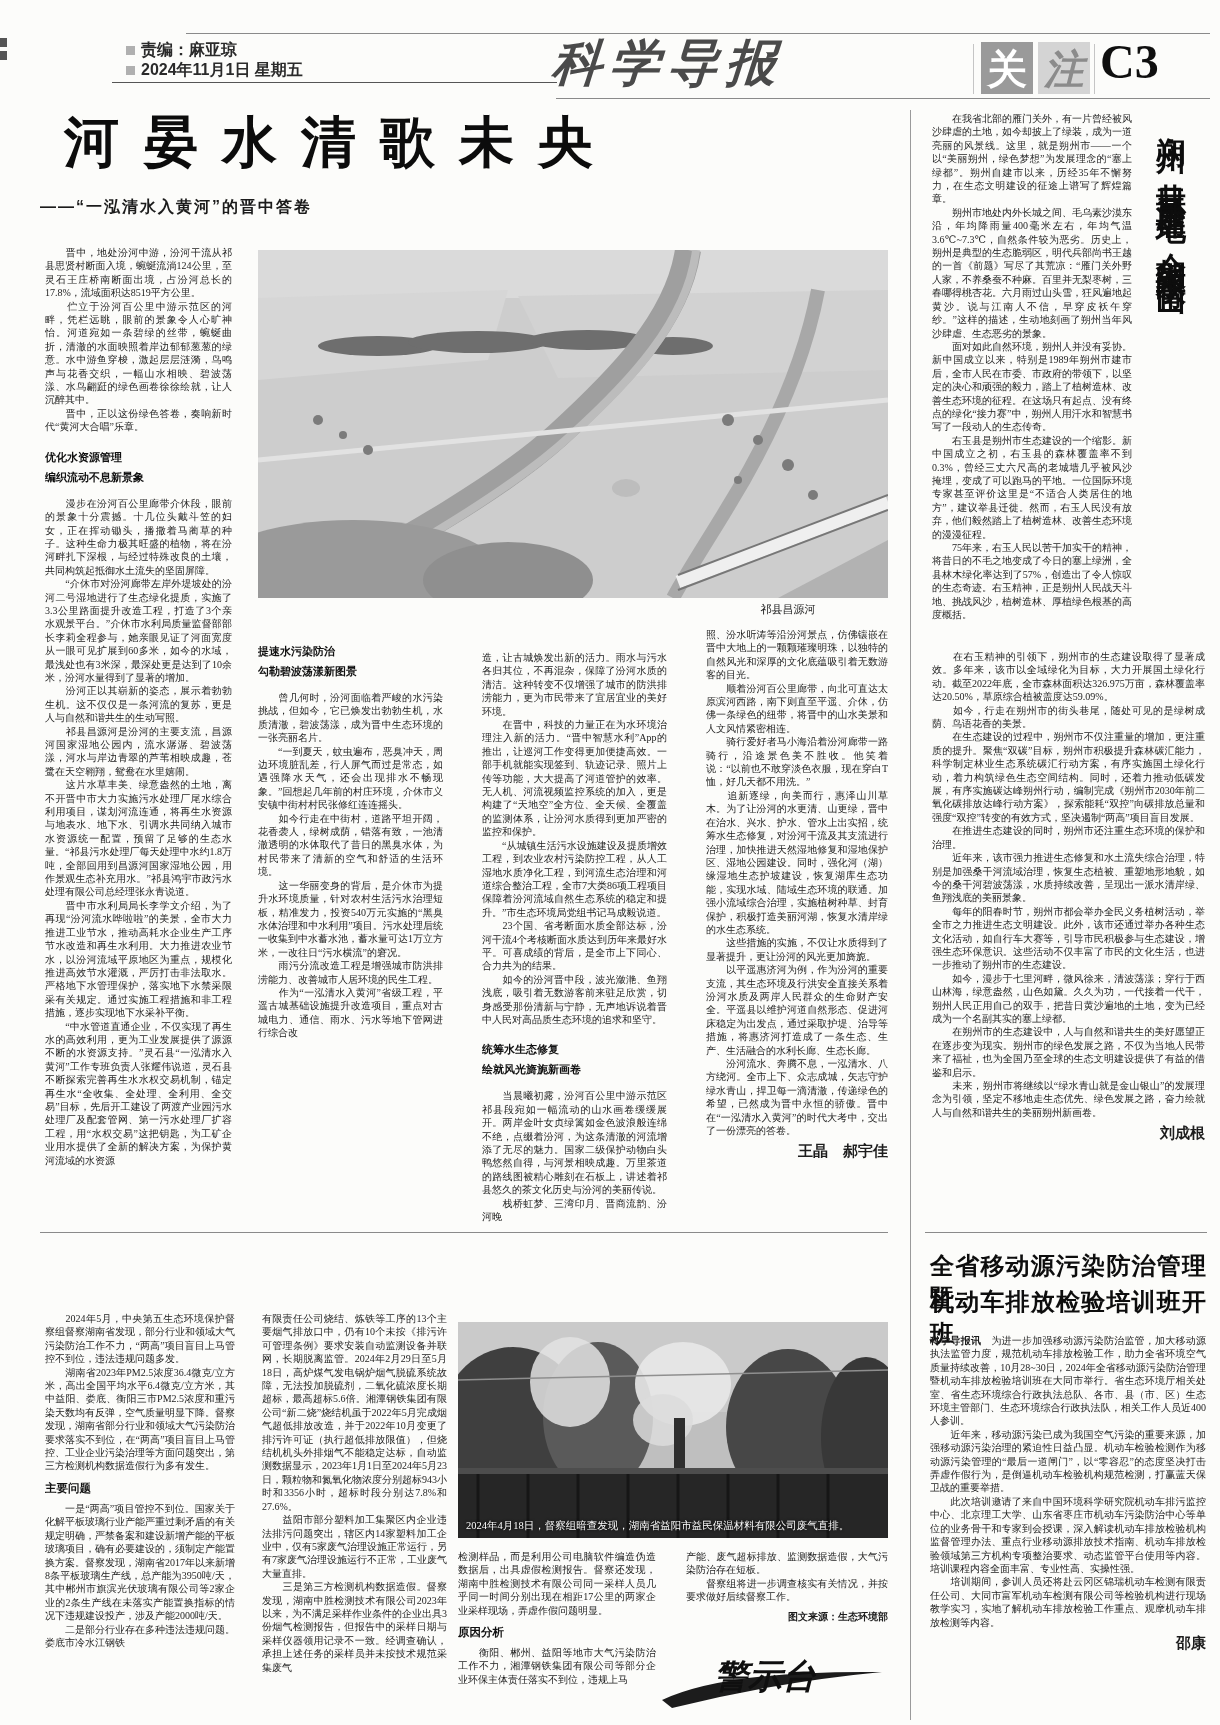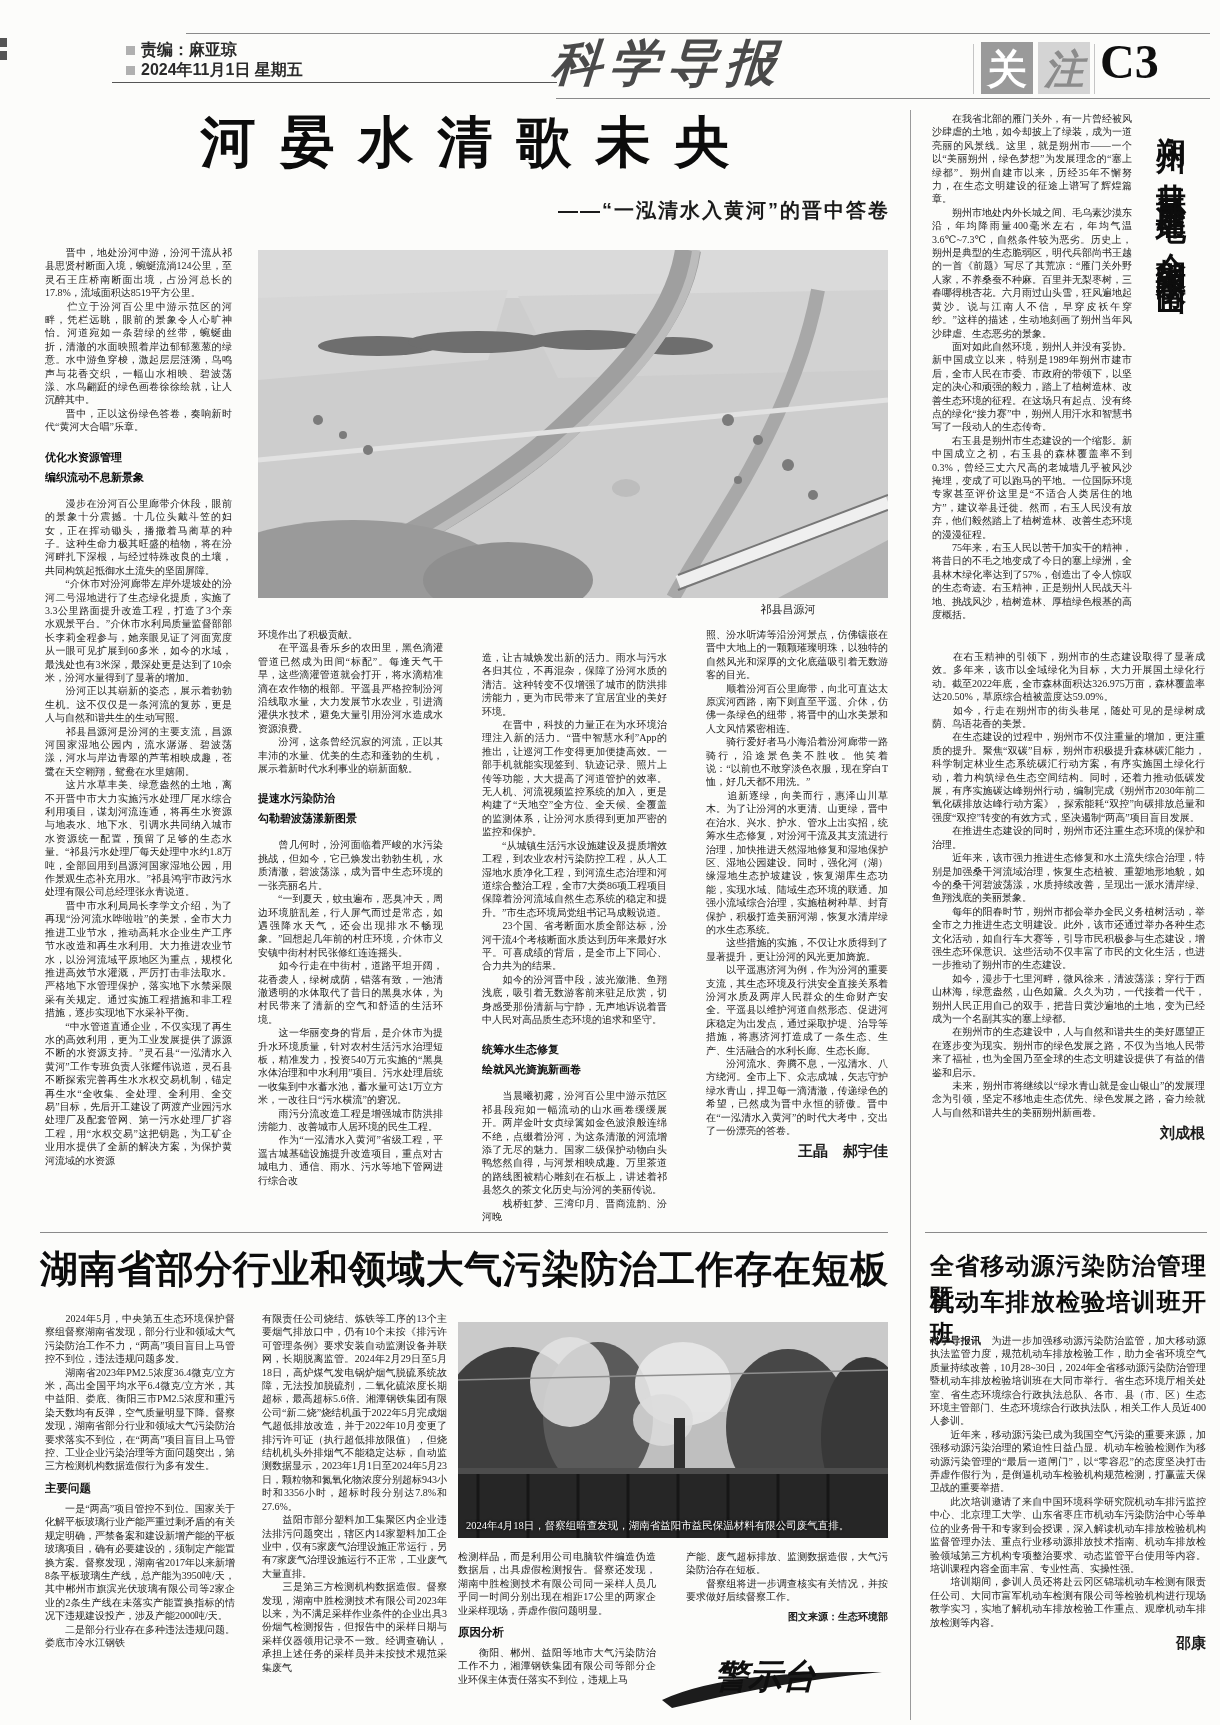--- a/index.html
+++ b/index.html
@@ -12,24 +12,24 @@
             font-family:"Liberation Sans",sans-serif;}
   .masthead{position:absolute;left:552px;top:30px;width:300px;font-size:50px;font-weight:bold;
             font-style:italic;letter-spacing:8px;color:#4a4a4a;font-family:"DejaVu Serif",serif;
             transform:skewX(-4deg);}
   .tile{position:absolute;width:52px;height:52px;top:42px;text-align:center;line-height:54px;
         font-size:40px;font-weight:bold;font-family:"Liberation Sans",sans-serif;}
   .tile1{left:981px;background:#9a9a9a;color:#ffffff;}
   .tile2{left:1038px;background:#d4d4d4;color:#8b8b8b;font-style:italic;font-family:"DejaVu Serif",serif;}
   .pageno{position:absolute;left:1100px;top:34px;font-size:48px;font-weight:bold;color:#0f0f0f;
           font-family:"Liberation Serif",serif;}
-  .main-headline{position:absolute;left:40px;top:106px;width:850px;text-align:center;
+  .main-headline{position:absolute;left:40px;top:106px;width:850px;
           font-size:55px;font-weight:900;letter-spacing:24px;text-indent:24px;color:#0c0c0c;
           font-family:"Liberation Sans",sans-serif;}
-  .main-sub{position:absolute;left:40px;top:197px;width:850px;text-align:right;font-size:20px;
+  .main-sub{position:absolute;left:40px;top:197px;width:850px;text-align:left;font-size:16px;
           font-weight:bold;letter-spacing:2px;font-family:"Liberation Sans",sans-serif;}
   .col{position:absolute;text-align:justify;font-size:10px;line-height:13.4px;color:#1d1d1d;
        overflow:hidden;}
   .blk{white-space:pre-line;}
   .subhead{font-weight:bold;font-size:11px;line-height:20px;margin:13px 0 10px 0;white-space:pre-line;
            font-family:"Liberation Sans",sans-serif;color:#111;text-align:left;}
   .subhead-sm{font-weight:bold;font-size:11.5px;line-height:15px;margin:8px 0 6px 0;
            font-family:"Liberation Sans",sans-serif;color:#111;text-align:left;}
   .byline{text-align:right;font-size:15px;font-weight:bold;margin-top:8px;}
   .photo{position:absolute;overflow:hidden;background:#c8c8c8;}
@@ -119,23 +119,20 @@
 编织流动不息新景象</div>
     <div class="blk">　　漫步在汾河百公里廊带介休段，眼前的景象十分震撼。十几位头戴斗笠的妇女，正在挥动锄头，播撒着马蔺草的种子。这种生命力极其旺盛的植物，将在汾河畔扎下深根，与经过特殊改良的土壤，共同构筑起抵御水土流失的坚固屏障。
 　　“介休市对汾河廊带左岸外堤坡处的汾河二号湿地进行了生态绿化提质，实施了3.3公里路面提升改造工程，打造了3个亲水观景平台。”介休市水利局质量监督部部长李莉全程参与，她亲眼见证了河面宽度从一眼可见扩展到60多米，如今的水域，最浅处也有3米深，最深处更是达到了10余米，汾河水量得到了显著的增加。
 　　汾河正以其崭新的姿态，展示着勃勃生机。这不仅仅是一条河流的复苏，更是人与自然和谐共生的生动写照。
 　　祁县昌源河是汾河的主要支流，昌源河国家湿地公园内，流水潺潺、碧波荡漾，河水与岸边青翠的芦苇相映成趣，苍鹭在天空翱翔，鸳鸯在水里嬉闹。
 　　这片水草丰美、绿意盎然的土地，离不开晋中市大力实施污水处理厂尾水综合利用项目，谋划河流连通，将再生水资源与地表水、地下水、引调水共同纳入城市水资源统一配置，预留了足够的生态水量。“祁县污水处理厂每天处理中水约1.8万吨，全部回用到昌源河国家湿地公园，用作景观生态补充用水。”祁县鸿宇市政污水处理有限公司总经理张永青说道。
 　　晋中市水利局局长李学文介绍，为了再现“汾河流水哗啦啦”的美景，全市大力推进工业节水，推动高耗水企业生产工序节水改造和再生水利用。大力推进农业节水，以汾河流域平原地区为重点，规模化推进高效节水灌溉，严厉打击非法取水。严格地下水管理保护，落实地下水禁采限采有关规定。通过实施工程措施和非工程措施，逐步实现地下水采补平衡。
 　　“中水管道直通企业，不仅实现了再生水的高效利用，更为工业发展提供了源源不断的水资源支持。”灵石县“一泓清水入黄河”工作专班负责人张耀伟说道，灵石县不断探索完善再生水水权交易机制，锚定再生水“全收集、全处理、全利用、全交易”目标，先后开工建设了两渡产业园污水处理厂及配套管网、第一污水处理厂扩容工程，用“水权交易”这把钥匙，为工矿企业用水提供了全新的解决方案，为保护黄河流域的水资源</div>
   </div>
   <div class="col" style="left:258px;top:628px;width:185px;height:590px;">
-    <div class="blk">环境作出了积极贡献。
-　　在平遥县香乐乡的农田里，黑色滴灌管道已然成为田间“标配”。每逢天气干旱，这些滴灌管道就会打开，将水滴精准滴在农作物的根部。平遥县严格控制汾河沿线取水量，大力发展节水农业，引进滴灌供水技术，避免大量引用汾河水造成水资源浪费。
-　　汾河，这条曾经沉寂的河流，正以其丰沛的水量、优美的生态和蓬勃的生机，展示着新时代水利事业的崭新面貌。</div>
     <div class="subhead">提速水污染防治
 勾勒碧波荡漾新图景</div>
     <div class="blk">　　曾几何时，汾河面临着严峻的水污染挑战，但如今，它已焕发出勃勃生机，水质清澈，碧波荡漾，成为晋中生态环境的一张亮丽名片。
 　　“一到夏天，蚊虫遍布，恶臭冲天，周边环境脏乱差，行人屏气而过是常态，如遇强降水天气，还会出现排水不畅现象。”回想起几年前的村庄环境，介休市义安镇中街村村民张修红连连摇头。
 　　如今行走在中街村，道路平坦开阔，花香袭人，绿树成荫，错落有致，一池清澈透明的水体取代了昔日的黑臭水体，为村民带来了清新的空气和舒适的生活环境。
 　　这一华丽变身的背后，是介休市为提升水环境质量，针对农村生活污水治理短板，精准发力，投资540万元实施的“黑臭水体治理和中水利用”项目。污水处理后统一收集到中水蓄水池，蓄水量可达1万立方米，一改往日“污水横流”的窘况。
 　　雨污分流改造工程是增强城市防洪排涝能力、改善城市人居环境的民生工程。
 　　作为“一泓清水入黄河”省级工程，平遥古城基础设施提升改造项目，重点对古城电力、通信、雨水、污水等地下管网进行综合改</div>
   </div>
   <div class="col" style="left:482px;top:628px;width:185px;height:590px;margin-top:23px;">
@@ -179,21 +176,20 @@
 　　每年的阳春时节，朔州市都会举办全民义务植树活动，举全市之力推进生态文明建设。此外，该市还通过举办各种生态文化活动，如自行车大赛等，引导市民积极参与生态建设，增强生态环保意识。这些活动不仅丰富了市民的文化生活，也进一步推动了朔州市的生态建设。
 　　如今，漫步于七里河畔，微风徐来，清波荡漾；穿行于西山林海，绿意盎然，山色如黛。久久为功，一代接着一代干，朔州人民正用自己的双手，把昔日黄沙遍地的土地，变为已经成为一个名副其实的塞上绿都。
 　　在朔州市的生态建设中，人与自然和谐共生的美好愿望正在逐步变为现实。朔州市的绿色发展之路，不仅为当地人民带来了福祉，也为全国乃至全球的生态文明建设提供了有益的借鉴和启示。
 　　未来，朔州市将继续以“绿水青山就是金山银山”的发展理念为引领，坚定不移地走生态优先、绿色发展之路，奋力绘就人与自然和谐共生的美丽朔州新画卷。</div>
     <div class="byline">刘成根</div>
   </div>
 
   <div class="hline" style="left:40px;top:1232px;width:848px;"></div>
   <div class="hline" style="left:925px;top:1232px;width:282px;"></div>
 
-  <div class="bl-headline">湖南省部分行业和领域大气污染防治工作存在短板</div>
 
   <div class="col" style="left:45px;top:1312px;width:190px;height:408px;">
     <div class="blk">　　2024年5月，中央第五生态环境保护督察组督察湖南省发现，部分行业和领域大气污染防治工作不力，“两高”项目盲目上马管控不到位，违法违规问题多发。
 　　湖南省2023年PM2.5浓度36.4微克/立方米，高出全国平均水平6.4微克/立方米，其中益阳、娄底、衡阳三市PM2.5浓度和重污染天数均有反弹，空气质量明显下降。督察发现，湖南省部分行业和领域大气污染防治要求落实不到位，在“两高”项目盲目上马管控、工业企业污染治理等方面问题突出，第三方检测机构数据造假行为多有发生。</div>
     <div class="subhead-sm">主要问题</div>
     <div class="blk">　　一是“两高”项目管控不到位。国家关于化解平板玻璃行业产能严重过剩矛盾的有关规定明确，严禁备案和建设新增产能的平板玻璃项目，确有必要建设的，须制定产能置换方案。督察发现，湖南省2017年以来新增8条平板玻璃生产线，总产能为3950吨/天，其中郴州市旗滨光伏玻璃有限公司等2家企业的2条生产线在未落实产能置换指标的情况下违规建设投产，涉及产能2000吨/天。
 　　二是部分行业存在多种违法违规问题。娄底市冷水江钢铁</div>
   </div>
   <div class="col" style="left:262px;top:1312px;width:185px;height:408px;">
     <div class="blk">有限责任公司烧结、炼铁等工序的13个主要烟气排放口中，仍有10个未按《排污许可管理条例》要求安装自动监测设备并联网，长期脱离监管。2024年2月29日至5月18日，高炉煤气发电锅炉烟气脱硫系统故障，无法投加脱硫剂，二氧化硫浓度长期超标，最高超标5.6倍。湘潭钢铁集团有限公司“新二烧”烧结机虽于2022年5月完成烟气超低排放改造，并于2022年10月变更了排污许可证（执行超低排放限值），但烧结机机头外排烟气不能稳定达标，自动监测数据显示，2023年1月1日至2024年5月23日，颗粒物和氮氧化物浓度分别超标943小时和3356小时，超标时段分别达7.8%和27.6%。

